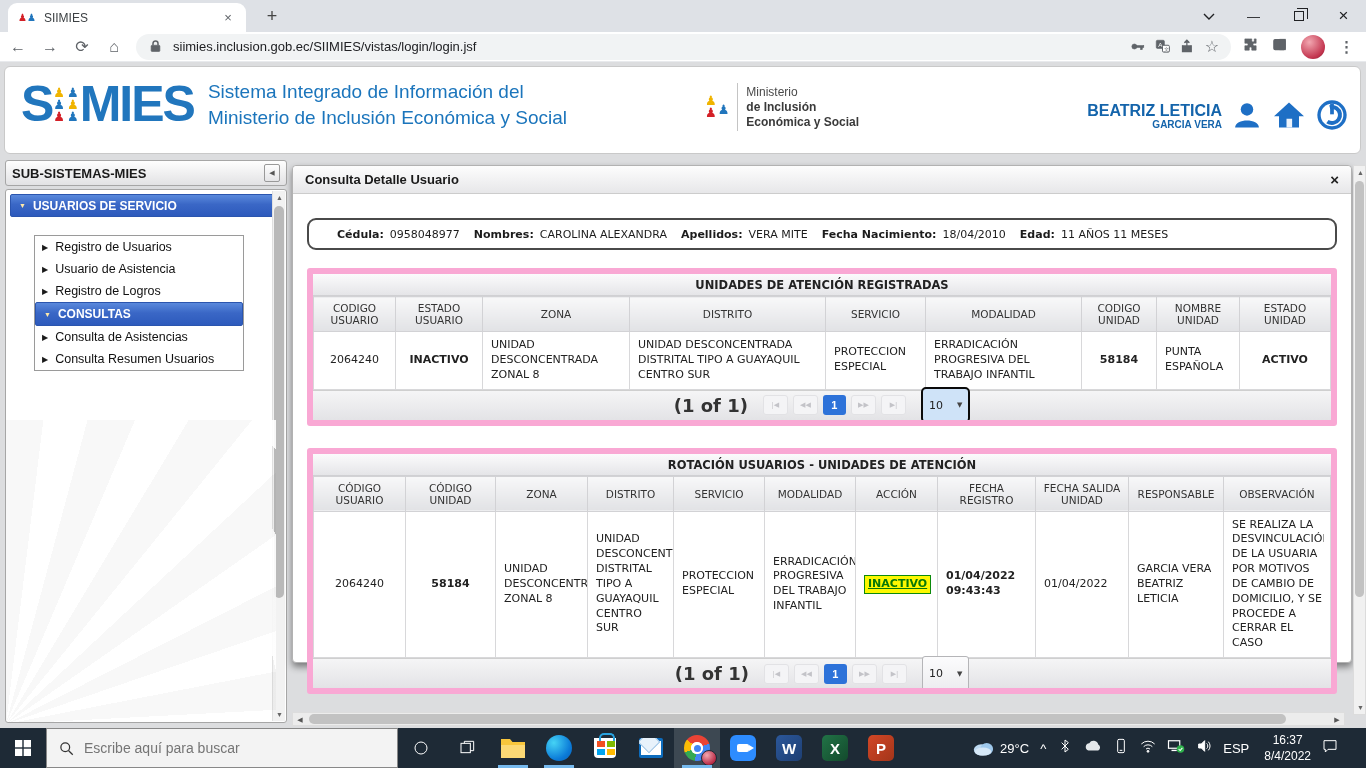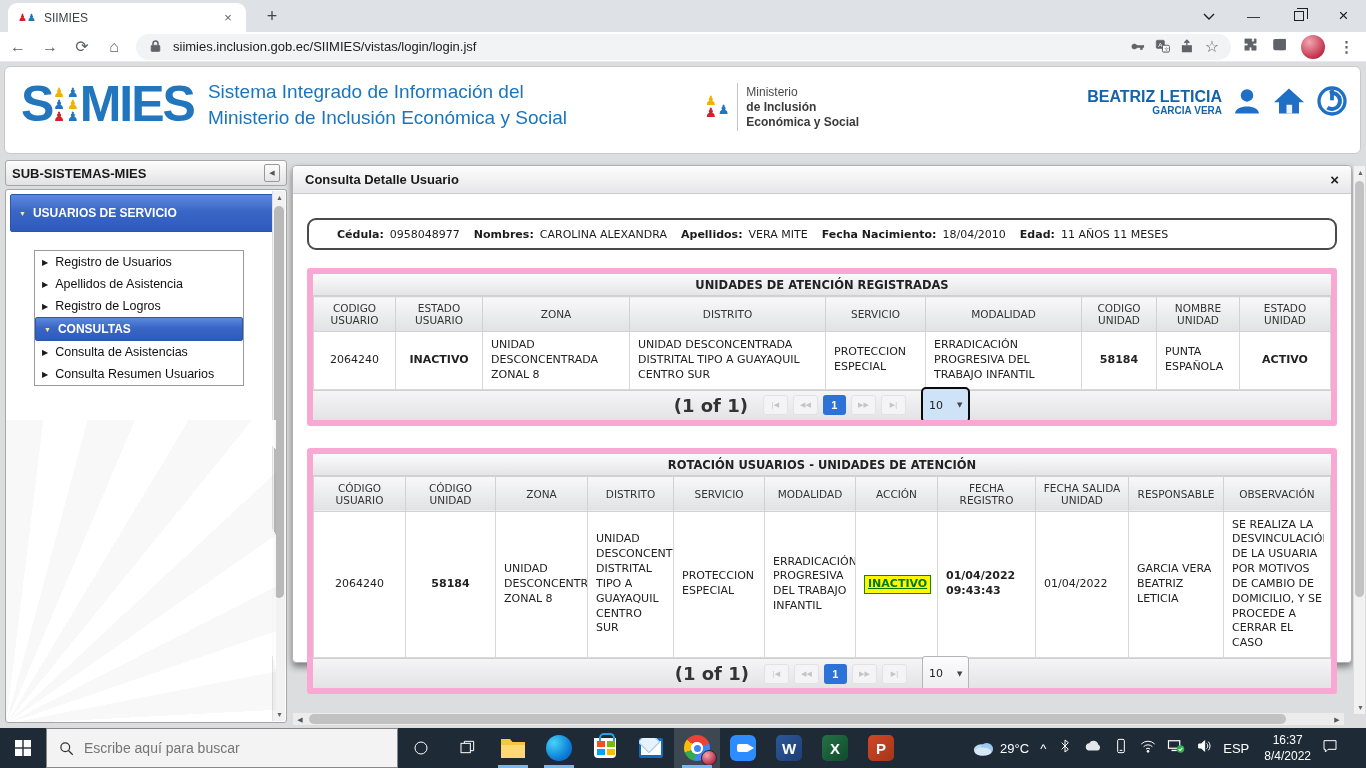--- a/index.html
+++ b/index.html
@@ -38,39 +38,39 @@
   .logo-big { font-size:50px; font-weight:bold; color:#2176bd; line-height:0.9; letter-spacing:-2px; }
   .logo-col { display:flex; flex-direction:column; align-items:center; margin:0 1px; }
   .pawn { font-size:13px; line-height:12px; }
   .brand-title { margin-left:14px; font-size:19px; color:#1b75bc; line-height:1.35; }
   .ministry { position:absolute; left:700px; top:16px; display:flex; align-items:center; gap:8px; }
   .min-fig { display:flex; gap:1px; }
   .min-col { display:flex; flex-direction:column; }
   .min-sep { width:1px; height:48px; background:#c4c4c4; }
   .min-text { font-size:12px; color:#4a4a4a; line-height:1.25; }
   .min-text .b { font-weight:bold; color:#3a3a3a; }
-  .userbox { position:absolute; right:12px; top:18px; display:flex; align-items:center; gap:10px; }
+  .userbox { position:absolute; right:12px; top:32px; display:flex; align-items:center; gap:10px; }
   .uname { text-align:right; color:#1464ab; line-height:1.05; }
   .uname .l1 { font-size:16px; font-weight:bold; }
   .uname .l2 { font-size:10px; font-weight:bold; }
 
   
   .sidebar { position:absolute; left:5px; top:98px; width:282px; height:564px; }
   .sb-header { height:26px; background:linear-gradient(#fefefe,#e2e2e4); border:1px solid #a6a6a6; border-radius:3px;
                display:flex; align-items:center; justify-content:space-between; padding:0 6px; }
   .sb-title { font-weight:bold; font-size:13px; color:#1a1a1a; }
   .sb-collapse { width:16px; height:18px; border:1px solid #999; border-radius:2px; background:linear-gradient(#fdfdfd,#e5e5e7);
                  font-size:7px; color:#555; display:flex; align-items:center; justify-content:center; }
   .sb-body { margin-top:3px; height:534px; background:#fff; border:1px solid #a6a6a6; border-radius:3px; position:relative; overflow:hidden; }
   .sb-body::after { content:""; position:absolute; left:0; top:230px; width:270px; height:304px;
     background: repeating-conic-gradient(from 215deg at 0% 100%, rgba(0,0,0,0.028) 0deg 8deg, transparent 8deg 16deg),
                 repeating-radial-gradient(circle at 0% 100%, transparent 0 55px, rgba(255,255,255,0.9) 55px 110px); }
   .bluebar { background:linear-gradient(#5a89dc, #3a67c6 45%, #2d5abc); border:1px solid #2b55ae; color:#fff;
              font-weight:bold; font-size:12px; display:flex; align-items:center; gap:7px; padding-left:8px; border-radius:2px; }
-  .menu-root { margin:4px; height:38px; }
+  .menu-root { margin:4px; height:23px; }
   .submenu { margin:18px 0 0 28px; width:210px; border:1px solid #9a9a9a; background:#fff; position:relative; z-index:2; }
   .menu-sec { height:24px; }
   .sec-arrow { font-size:7px; color:#ffe9a8; }
   .menu-item { height:22px; display:flex; align-items:center; gap:7px; padding-left:7px; font-size:12.5px; color:#101010; background:#fff; }
   .item-arrow { font-size:8px; color:#1a1a1a; }
   .sb-scroll { position:absolute; right:1px; top:1px; bottom:1px; width:13px; background:#f2f2f2; border-left:1px solid #e0e0e0; }
   .sb-scroll .thumb { position:absolute; top:15px; left:1px; width:10px; height:74%; background:#b9b9b9; border-radius:5px; }
   .sarrow { position:absolute; left:0; width:13px; height:13px; font-size:7px; color:#666; text-align:center; line-height:13px; }
 
   
@@ -318,21 +318,21 @@
         <span class="sec-arrow">▼</span>
         <span>USUARIOS DE SERVICIO</span>
       </div>
       <div class="submenu">
         <div class="menu-item">
           <span class="item-arrow">▶</span>
           <span>Registro de Usuarios</span>
         </div>
         <div class="menu-item">
           <span class="item-arrow">▶</span>
-          <span>Apellidos de Asistencia</span>
+          <span>Usuario de Asistencia</span>
         </div>
         <div class="menu-item">
           <span class="item-arrow">▶</span>
           <span>Registro de Logros</span>
         </div>
         <div class="bluebar menu-sec">
           <span class="sec-arrow">▼</span>
           <span>CONSULTAS</span>
         </div>
         <div class="menu-item">

